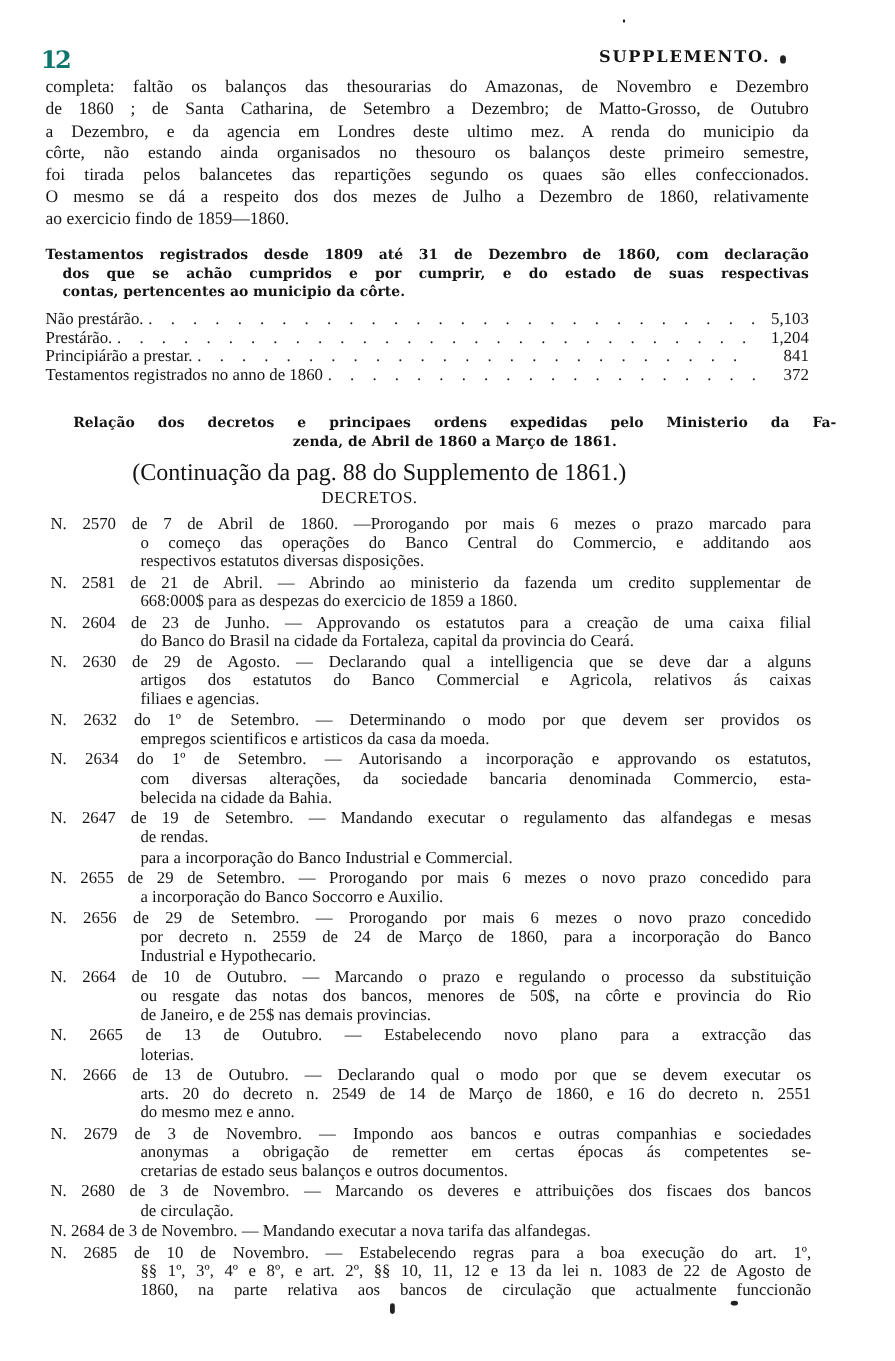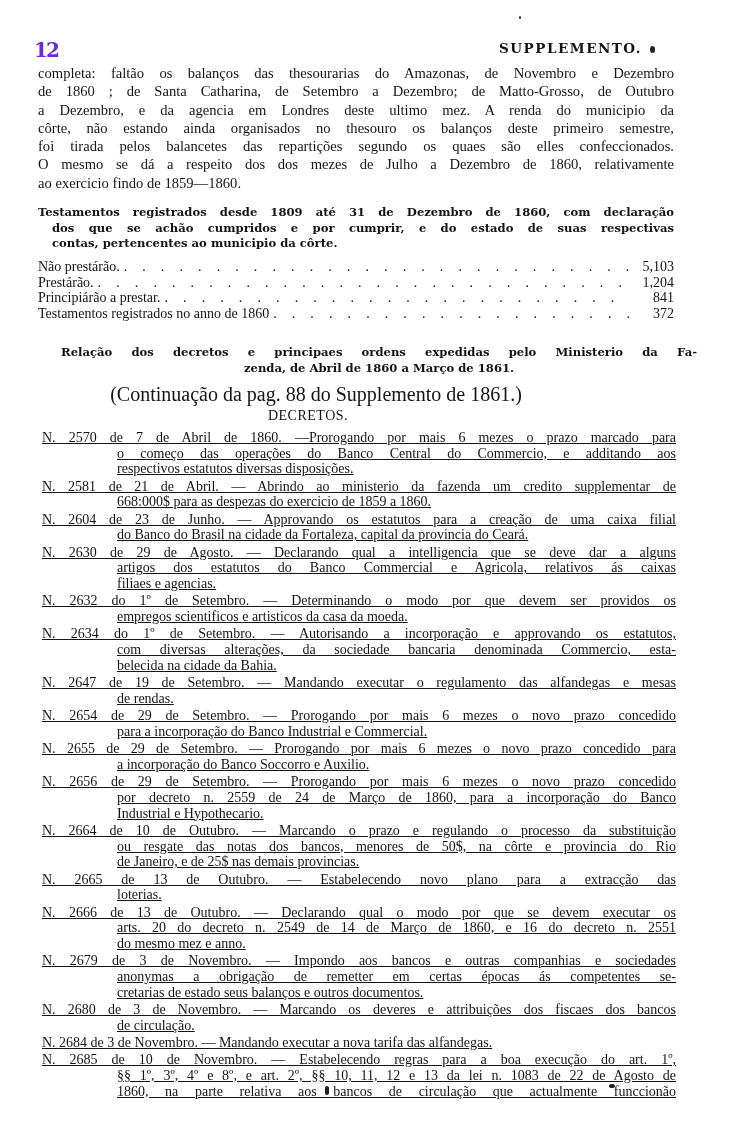--- a/index.html
+++ b/index.html
@@ -1,20 +1,20 @@
 <!DOCTYPE html>
 <html><head>
 <meta charset="utf-8">
 <style>
   html, body { margin: 0; padding: 0; background: #ffffff; }
   body { width: 746px; height: 1134px; position: relative; overflow: hidden;
          font-family: "Liberation Serif", "DejaVu Serif", serif; color: #141414; }
   .page { position: absolute; left: 0; top: 0; width: 746px; height: 1134px; }
   .pgnum { position: absolute; left: 34px; top: 38px; font-weight: bold; font-size: 20px;
-           font-family: "DejaVu Serif", serif; letter-spacing: -2px; color: #6d28d9; }
+           font-family: "DejaVu Serif", serif; letter-spacing: -2px; color: #0f766e; }
   .running-head { position: absolute; left: 0; width: 642px; top: 40px; text-align: right;
            font-family: "DejaVu Serif", serif; font-weight: bold; font-size: 13.5px; letter-spacing: 1.5px; }
   .para { position: absolute; left: 38px; width: 636px; top: 64px;
           font-size: 14.6px; line-height: 18.3px; text-align: justify; }
   .para div { white-space: nowrap; text-align-last: justify; }
   .para div.last { text-align-last: left; }
   .bold-head { position: absolute; left: 38px; width: 636px; top: 205px;
           font-family: "DejaVu Serif", serif; font-weight: bold; font-size: 11.6px; line-height: 15.6px; }
   .bold-head .l { white-space: nowrap; text-align: justify; text-align-last: justify; }
   .bold-head .ind { padding-left: 14px; }
@@ -23,21 +23,21 @@
   .stat-row { display: flex; align-items: baseline; }
   .stat-label { white-space: nowrap; }
   .stat-dots { flex: 1; overflow: hidden; white-space: nowrap; letter-spacing: 5.8px; margin: 0 4px; }
   .stat-value { white-space: nowrap; min-width: 40px; text-align: right; }
   .relacao { position: absolute; left: 38px; width: 636px; top: 345px;
           font-family: "DejaVu Serif", serif; font-weight: bold; font-size: 11.6px; line-height: 15.6px; text-align: center; margin-left: 23px; }
   .relacao .l1 { text-align: justify; text-align-last: justify; white-space: nowrap; }
   .continuacao { position: absolute; left: 0; width: 632px; top: 383px; text-align: center; font-size: 20px; }
   .decretos-h { position: absolute; left: 0; width: 616px; top: 408px; text-align: center; font-size: 14px; letter-spacing: 0.5px; }
   .decrees { position: absolute; left: 42px; width: 634px; top: 430px; font-size: 14px; line-height: 15.7px; }
-  .decree { margin: 0 0 1.6px 0; text-decoration: underline; }
+  .decree { margin: 0 0 1.6px 0; }
   .decree .line { white-space: nowrap; text-align: justify; text-align-last: justify; }
   .decree .line.cont { padding-left: 75px; }
   .decree .line.last { text-align-last: left; }
   .speck { position: absolute; background: #222; border-radius: 50%; }
 </style>
 </head>
 <body>
 
 <div class="page">
 
@@ -116,21 +116,20 @@
       <div class="decree">
         <div class="line">N. 2634 do 1º de Setembro. — Autorisando a incorporação e approvando os estatutos,</div>
         <div class="line cont">com diversas alterações, da sociedade bancaria denominada Commercio, esta-</div>
         <div class="line cont last">belecida na cidade da Bahia.</div>
       </div>
       <div class="decree">
         <div class="line">N. 2647 de 19 de Setembro. — Mandando executar o regulamento das alfandegas e mesas</div>
         <div class="line cont last">de rendas.</div>
       </div>
       <div class="decree">
-        <div class="line">N. 2654 de 29 de Setembro. — Prorogando por mais 6 mezes o novo prazo concedido</div>
         <div class="line cont last">para a incorporação do Banco Industrial e Commercial.</div>
       </div>
       <div class="decree">
         <div class="line">N. 2655 de 29 de Setembro. — Prorogando por mais 6 mezes o novo prazo concedido para</div>
         <div class="line cont last">a incorporação do Banco Soccorro e Auxilio.</div>
       </div>
       <div class="decree">
         <div class="line">N. 2656 de 29 de Setembro. — Prorogando por mais 6 mezes o novo prazo concedido</div>
         <div class="line cont">por decreto n. 2559 de 24 de Março de 1860, para a incorporação do Banco</div>
         <div class="line cont last">Industrial e Hypothecario.</div>

